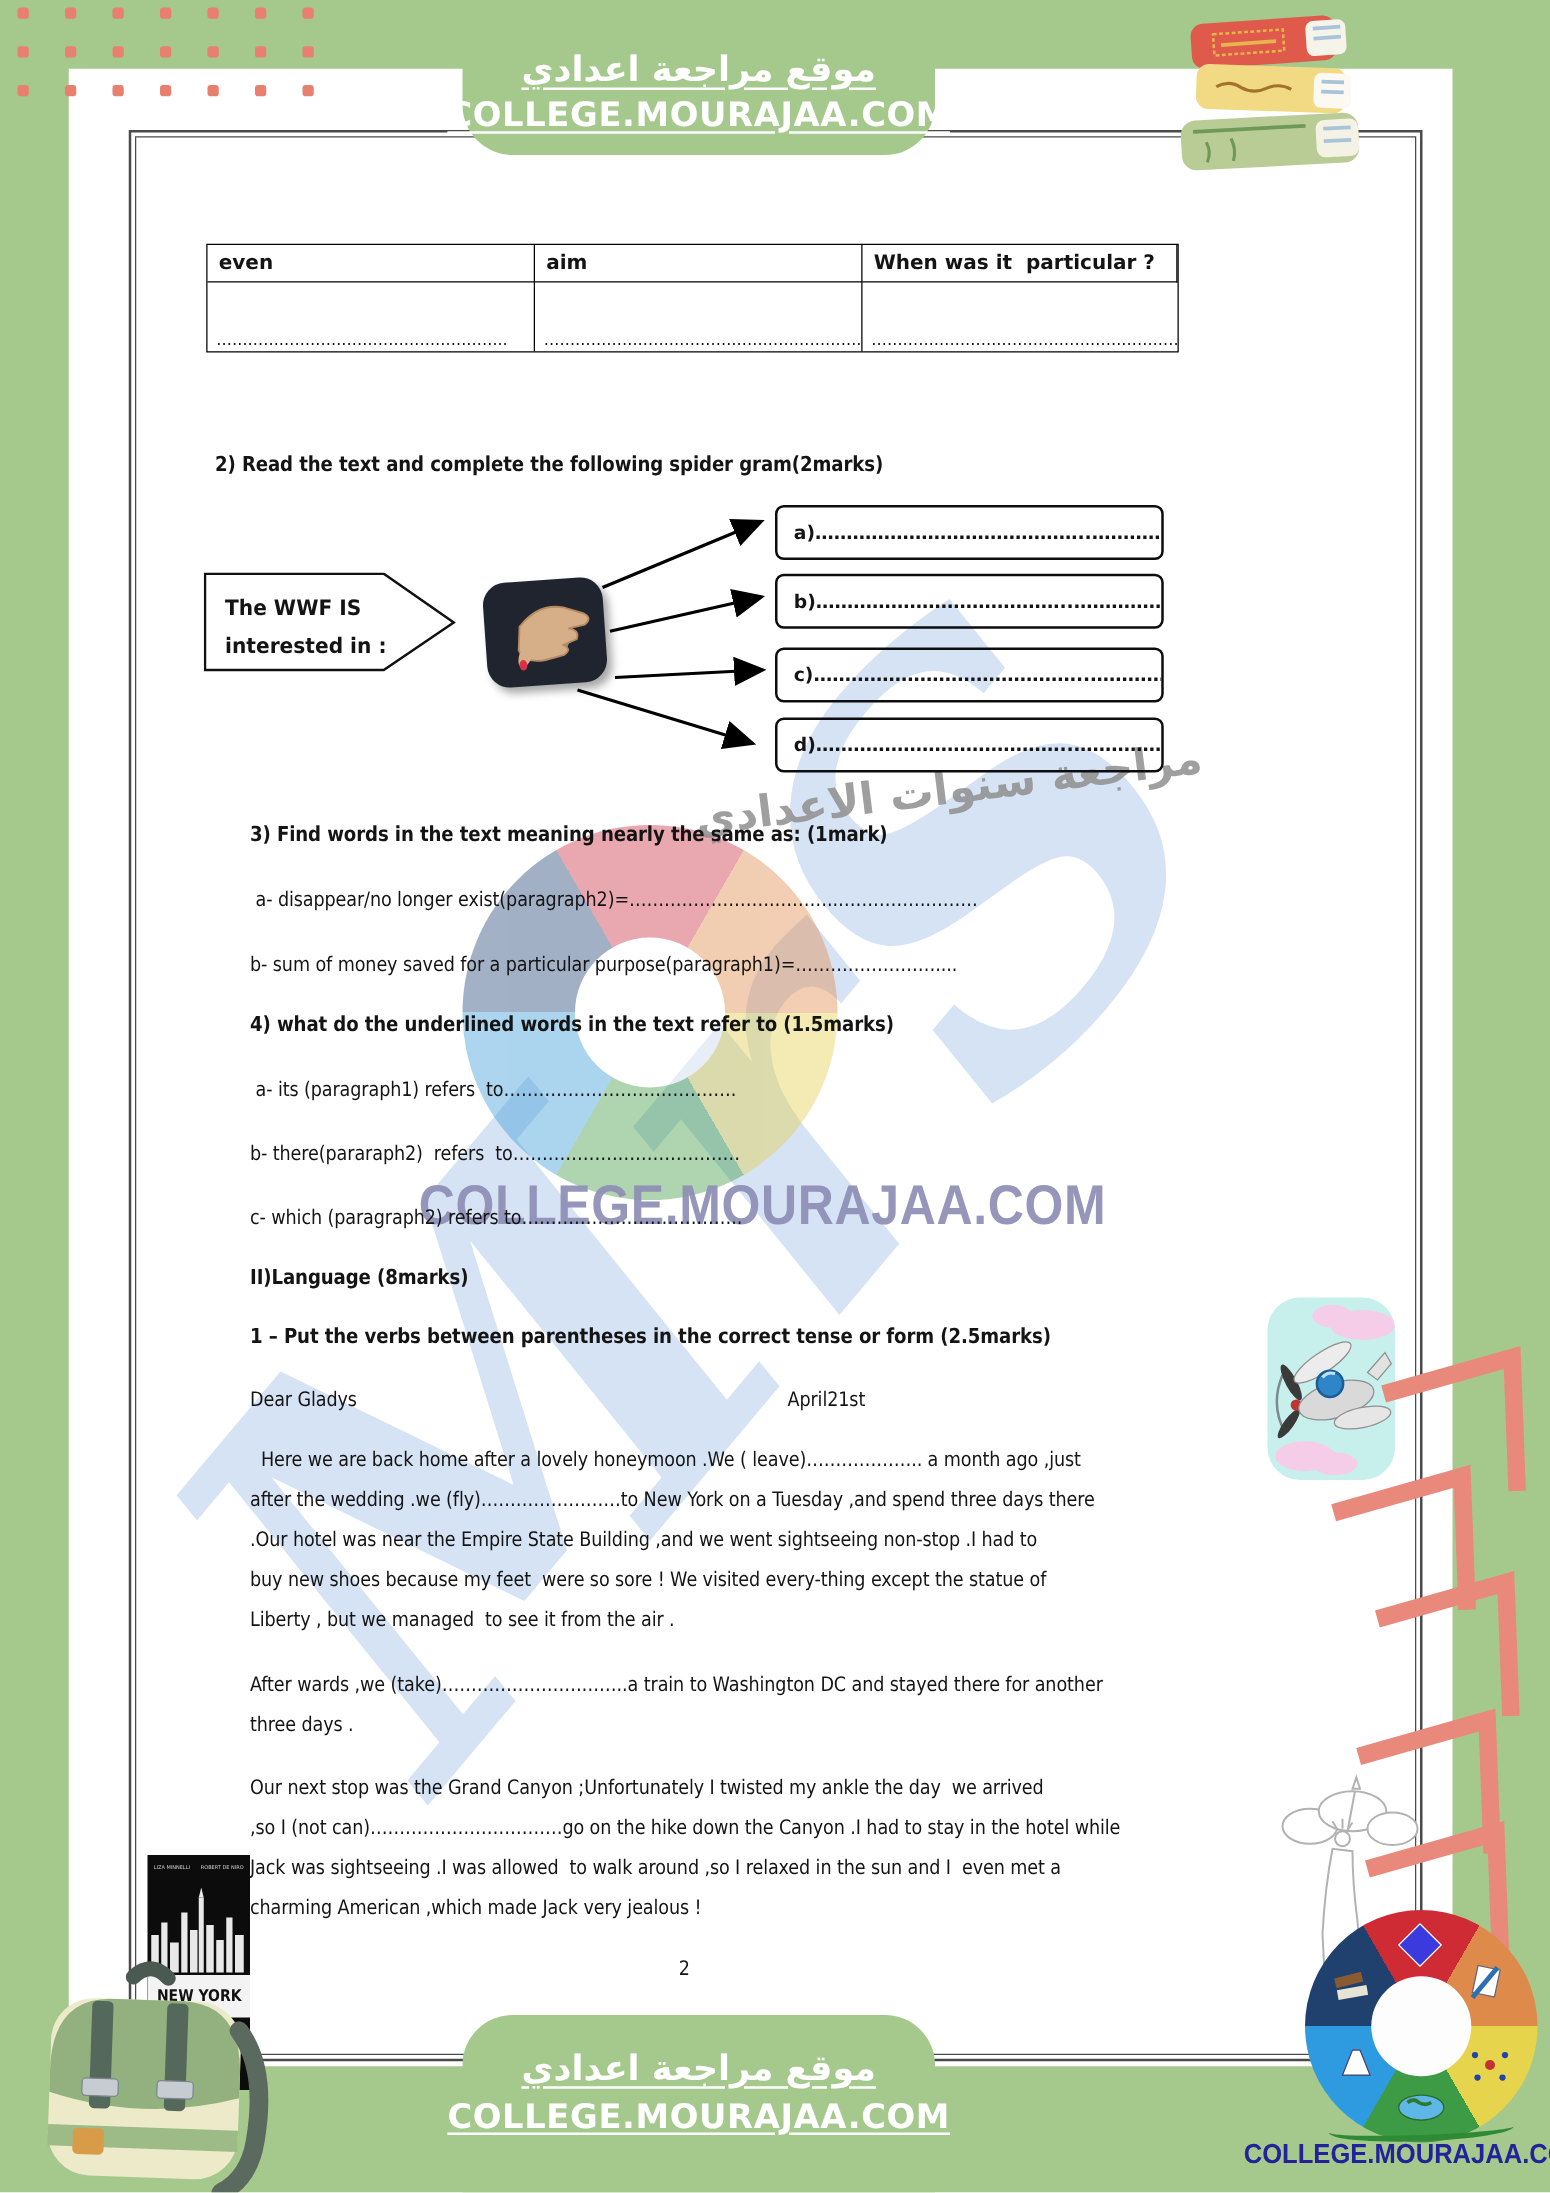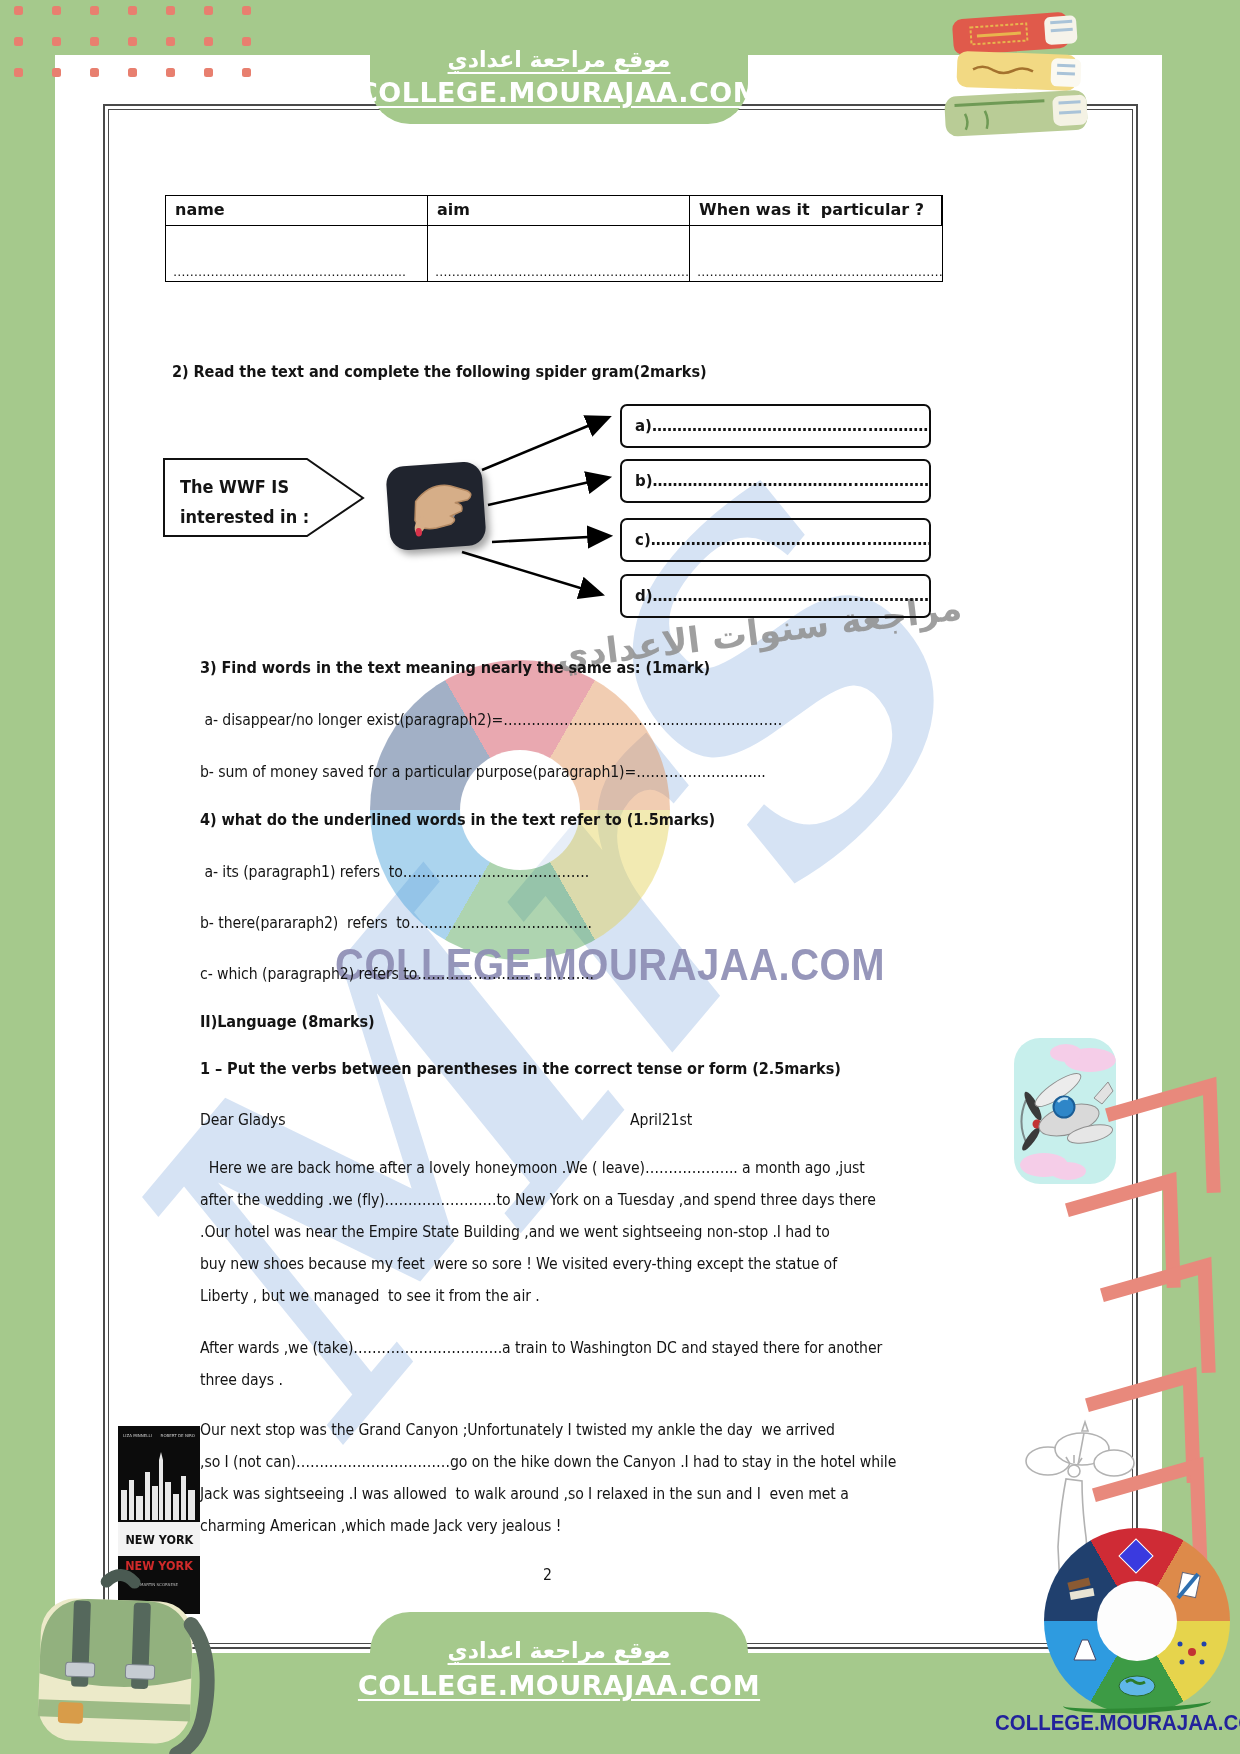--- a/index.html
+++ b/index.html
@@ -6,21 +6,21 @@
   #canvas{position:relative;width:1240px;height:1754px;background:#a5c98c;overflow:hidden;
           font-family:"DejaVu Sans",sans-serif;color:#141414;}
   .abs{position:absolute;}
   
   .page{left:55px;top:55px;width:1107px;height:1598px;background:#ffffff;z-index:1;}
   .frame{left:103px;top:104px;width:1031px;height:1541px;border:2px solid #4a4a4a;
          outline:1px solid #4a4a4a;outline-offset:-6px;z-index:4;pointer-events:none;}
   
   .banner{background:#a5c98c;color:#fff;text-align:center;z-index:7;display:flex;
           flex-direction:column;align-items:center;}
-  .banner .ar{font-size:22px;font-weight:700;text-decoration:underline;text-underline-offset:5px;}
+  .banner .ar{font-size:28px;font-weight:700;text-decoration:underline;text-underline-offset:5px;}
   .banner .site{font-size:27px;font-weight:700;text-decoration:underline;text-underline-offset:4px;letter-spacing:.5px;}
   #banner-top{left:370px;top:-40px;width:378px;height:148px;border-radius:40px;justify-content:flex-end;padding-bottom:16px;gap:5px;}
   #banner-bottom{left:370px;top:1612px;width:378px;height:142px;border-radius:40px 40px 0 0;padding-top:26px;gap:7px;}
   
   .dots{left:14px;top:6px;display:grid;grid-template-columns:repeat(7,9px);gap:22px 29px;z-index:7;}
   .dots i{width:9px;height:9px;background:#e87f6f;border-radius:2.5px;display:block;}
   
   .exam-table{left:165px;top:195px;width:776px;height:85px;border:1.6px solid #000;
               display:grid;grid-template-columns:262px 262px 1fr;grid-template-rows:30px 1fr;z-index:5;background:transparent;}
   .exam-table .hcell{border-right:1.4px solid #000;border-bottom:1.4px solid #000;
@@ -43,21 +43,21 @@
              transform:rotate(-50deg);font-family:"DejaVu Serif",serif;font-style:italic;font-weight:700;
              font-size:430px;color:#bdd2ee;opacity:.62;z-index:2;}
   #wm-wheel{left:370px;top:660px;width:300px;height:300px;border-radius:50%;opacity:.42;z-index:2;
             background:conic-gradient(from -30deg,#cc3344 0 60deg,#e0894a 0 120deg,#e2cf4a 0 180deg,#3f9b45 0 240deg,#3a9ad8 0 300deg,#24457a 0 360deg);}
   #wm-wheel .hole{position:absolute;left:90px;top:90px;width:120px;height:120px;border-radius:50%;background:#fff;}
   #wm-arabic{left:555px;top:612px;font-size:35px;color:#8f8f8f;opacity:.85;transform:rotate(-7deg);z-index:2;font-weight:700;}
   #wm-site{left:335px;top:940px;font-size:40px;font-weight:800;color:#8e8eb5;opacity:.92;z-index:2;
            font-family:"Liberation Sans",sans-serif;transform:scaleY(1.12);transform-origin:0 0;letter-spacing:.5px;}
   
   .deco{z-index:6;pointer-events:none;}
-  .poster{left:118px;top:1426px;width:82px;height:188px;background:#0c0c0c;z-index:6;overflow:hidden;}
+  .poster{left:118px;top:1484px;width:82px;height:188px;background:#0c0c0c;z-index:6;overflow:hidden;}
   .poster .names{display:flex;justify-content:space-between;color:#cfcfcf;font-size:4px;padding:7px 5px 0 5px;}
   .poster .band{position:absolute;left:0;top:96px;width:100%;height:34px;background:#f3f3f3;display:flex;align-items:center;justify-content:center;}
   .poster .ttop{color:#111;font-weight:800;font-size:13px;transform:scaleX(.86);white-space:nowrap;}
   .poster .tbot{position:absolute;left:0;top:132px;width:100%;text-align:center;color:#d02a2a;font-weight:800;font-size:13px;transform:scaleX(.86);white-space:nowrap;}
   .poster .credit{position:absolute;left:0;top:156px;width:100%;text-align:center;color:#bbb;font-size:4px;}
   .plane{left:1014px;top:1038px;width:102px;height:146px;border-radius:26px;background:#c7efec;overflow:hidden;z-index:6;}
   .wheel{left:1044px;top:1528px;width:186px;height:186px;border-radius:50%;z-index:6;
          background:conic-gradient(from -30deg,#cf2b35 0 60deg,#dd8a4a 0 120deg,#e6d44c 0 180deg,#3d9b45 0 240deg,#2e9be0 0 300deg,#20406e 0 360deg);}
   .wheel .hole{position:absolute;left:53px;top:53px;width:80px;height:80px;border-radius:50%;background:#fdfdfd;}
   .swoosh{left:1063px;top:1694px;width:148px;height:14px;border-bottom:5px solid #2f8a35;border-radius:50%;transform:rotate(-2deg);z-index:6;}
@@ -74,21 +74,21 @@
   <div class="abs wm" id="wm-script">MrS</div>
   <div class="abs wm" id="wm-wheel">
       <div class="hole"></div>
     </div>
   <div class="abs wm" id="wm-arabic">مراجعة سنوات الاعدادي</div>
   <div class="abs wm" id="wm-site">COLLEGE.MOURAJAA.COM</div>
 
   <div class="abs frame"></div>
 
   <div class="abs exam-table">
-    <div class="hcell">name</div>
+    <div class="hcell">even</div>
     <div class="hcell">aim</div>
     <div class="hcell">When was it  particular ?</div>
     <div class="bcell">………………………………………………..</div>
     <div class="bcell">………………………………………………………..</div>
     <div class="bcell">………………………………………………………..</div>
   </div>
 
   <div class="t b" style="left:172px;top:362px;">2) Read the text and complete the following spider gram(2marks)</div>
 
   <svg class="abs" style="left:163px;top:458px;z-index:5;" width="202" height="80">

